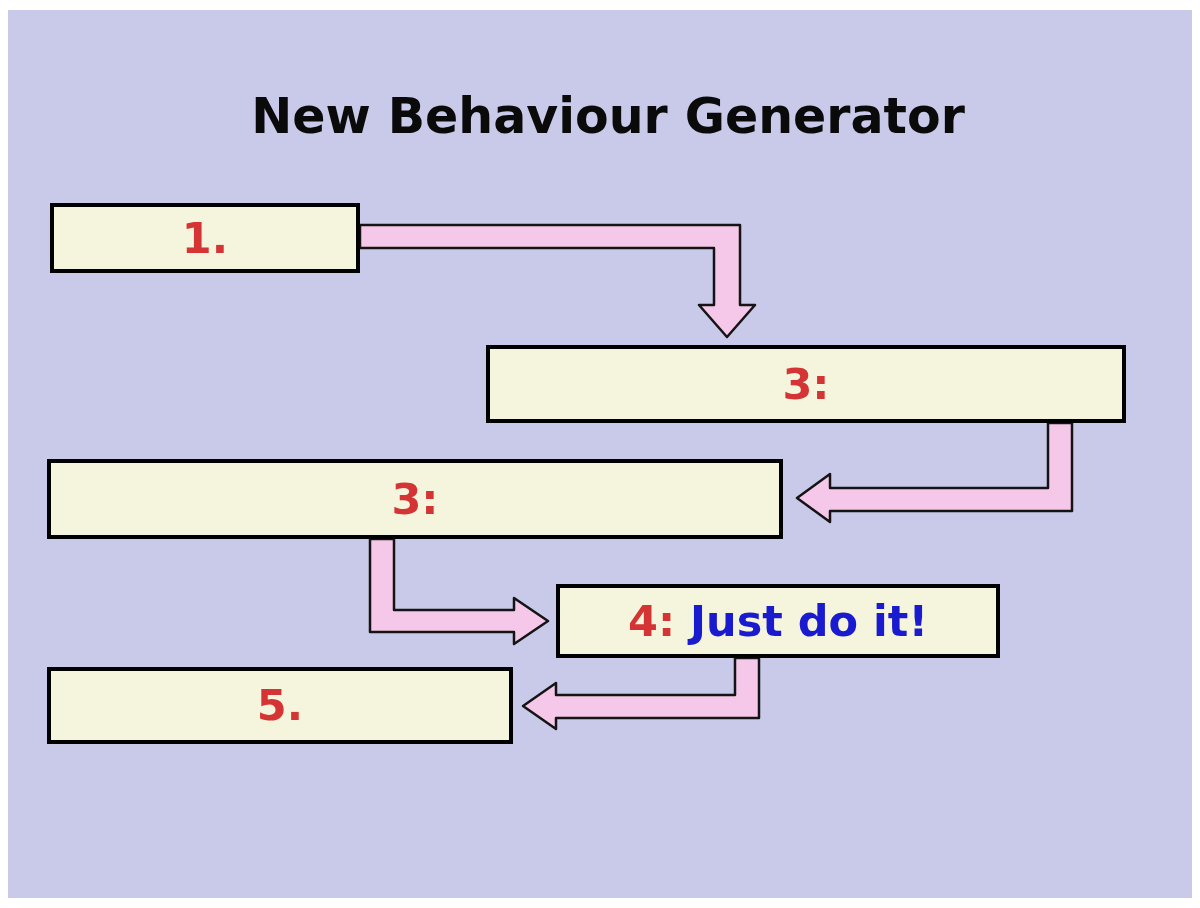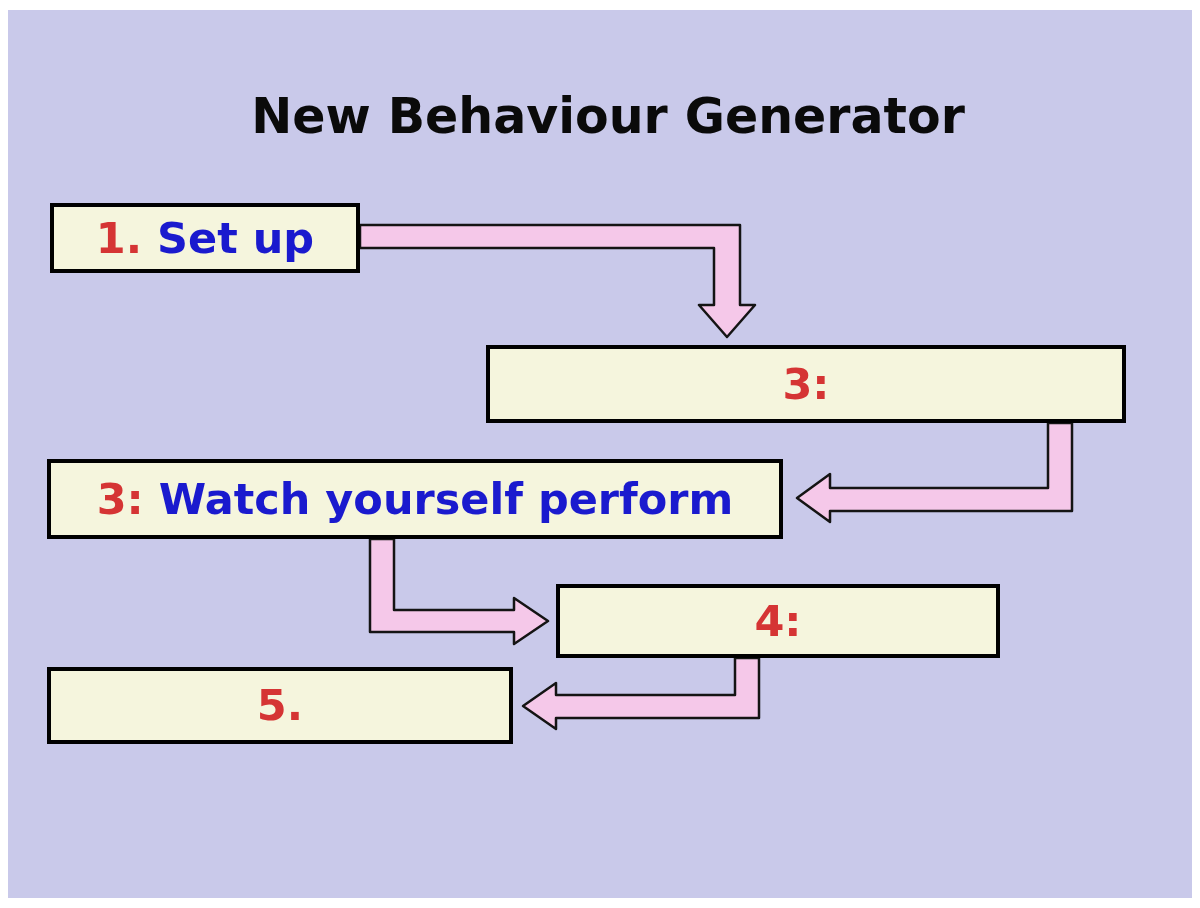--- a/index.html
+++ b/index.html
@@ -91,32 +91,31 @@
 
     <path class="arrow-path" d="M370,539 H394 V610 H514 V598 L548,621 L514,644 V632 H370 Z"></path>
 
     <path class="arrow-path" d="M735,658 H759 V718 H556 V729 L523,706 L556,683 V695 H735 Z"></path>
   </svg>
 
   <div class="diagram-title">New Behaviour Generator</div>
 
   <div class="step-box" id="box-1">
     <span class="step-num">1.</span>
-      <span class="step-label"> Set up</span>
   </div>
 
   <div class="step-box" id="box-2">
     <span class="step-num">3:</span>
   </div>
 
   <div class="step-box" id="box-3">
     <span class="step-num">3:</span>
-      <span class="step-label"> Watch yourself perform</span>
   </div>
 
   <div class="step-box" id="box-4">
     <span class="step-num">4:</span>
+      <span class="step-label"> Just do it!</span>
   </div>
 
   <div class="step-box" id="box-5">
     <span class="step-num">5.</span>
   </div>
 </div>
 
 </body></html>

